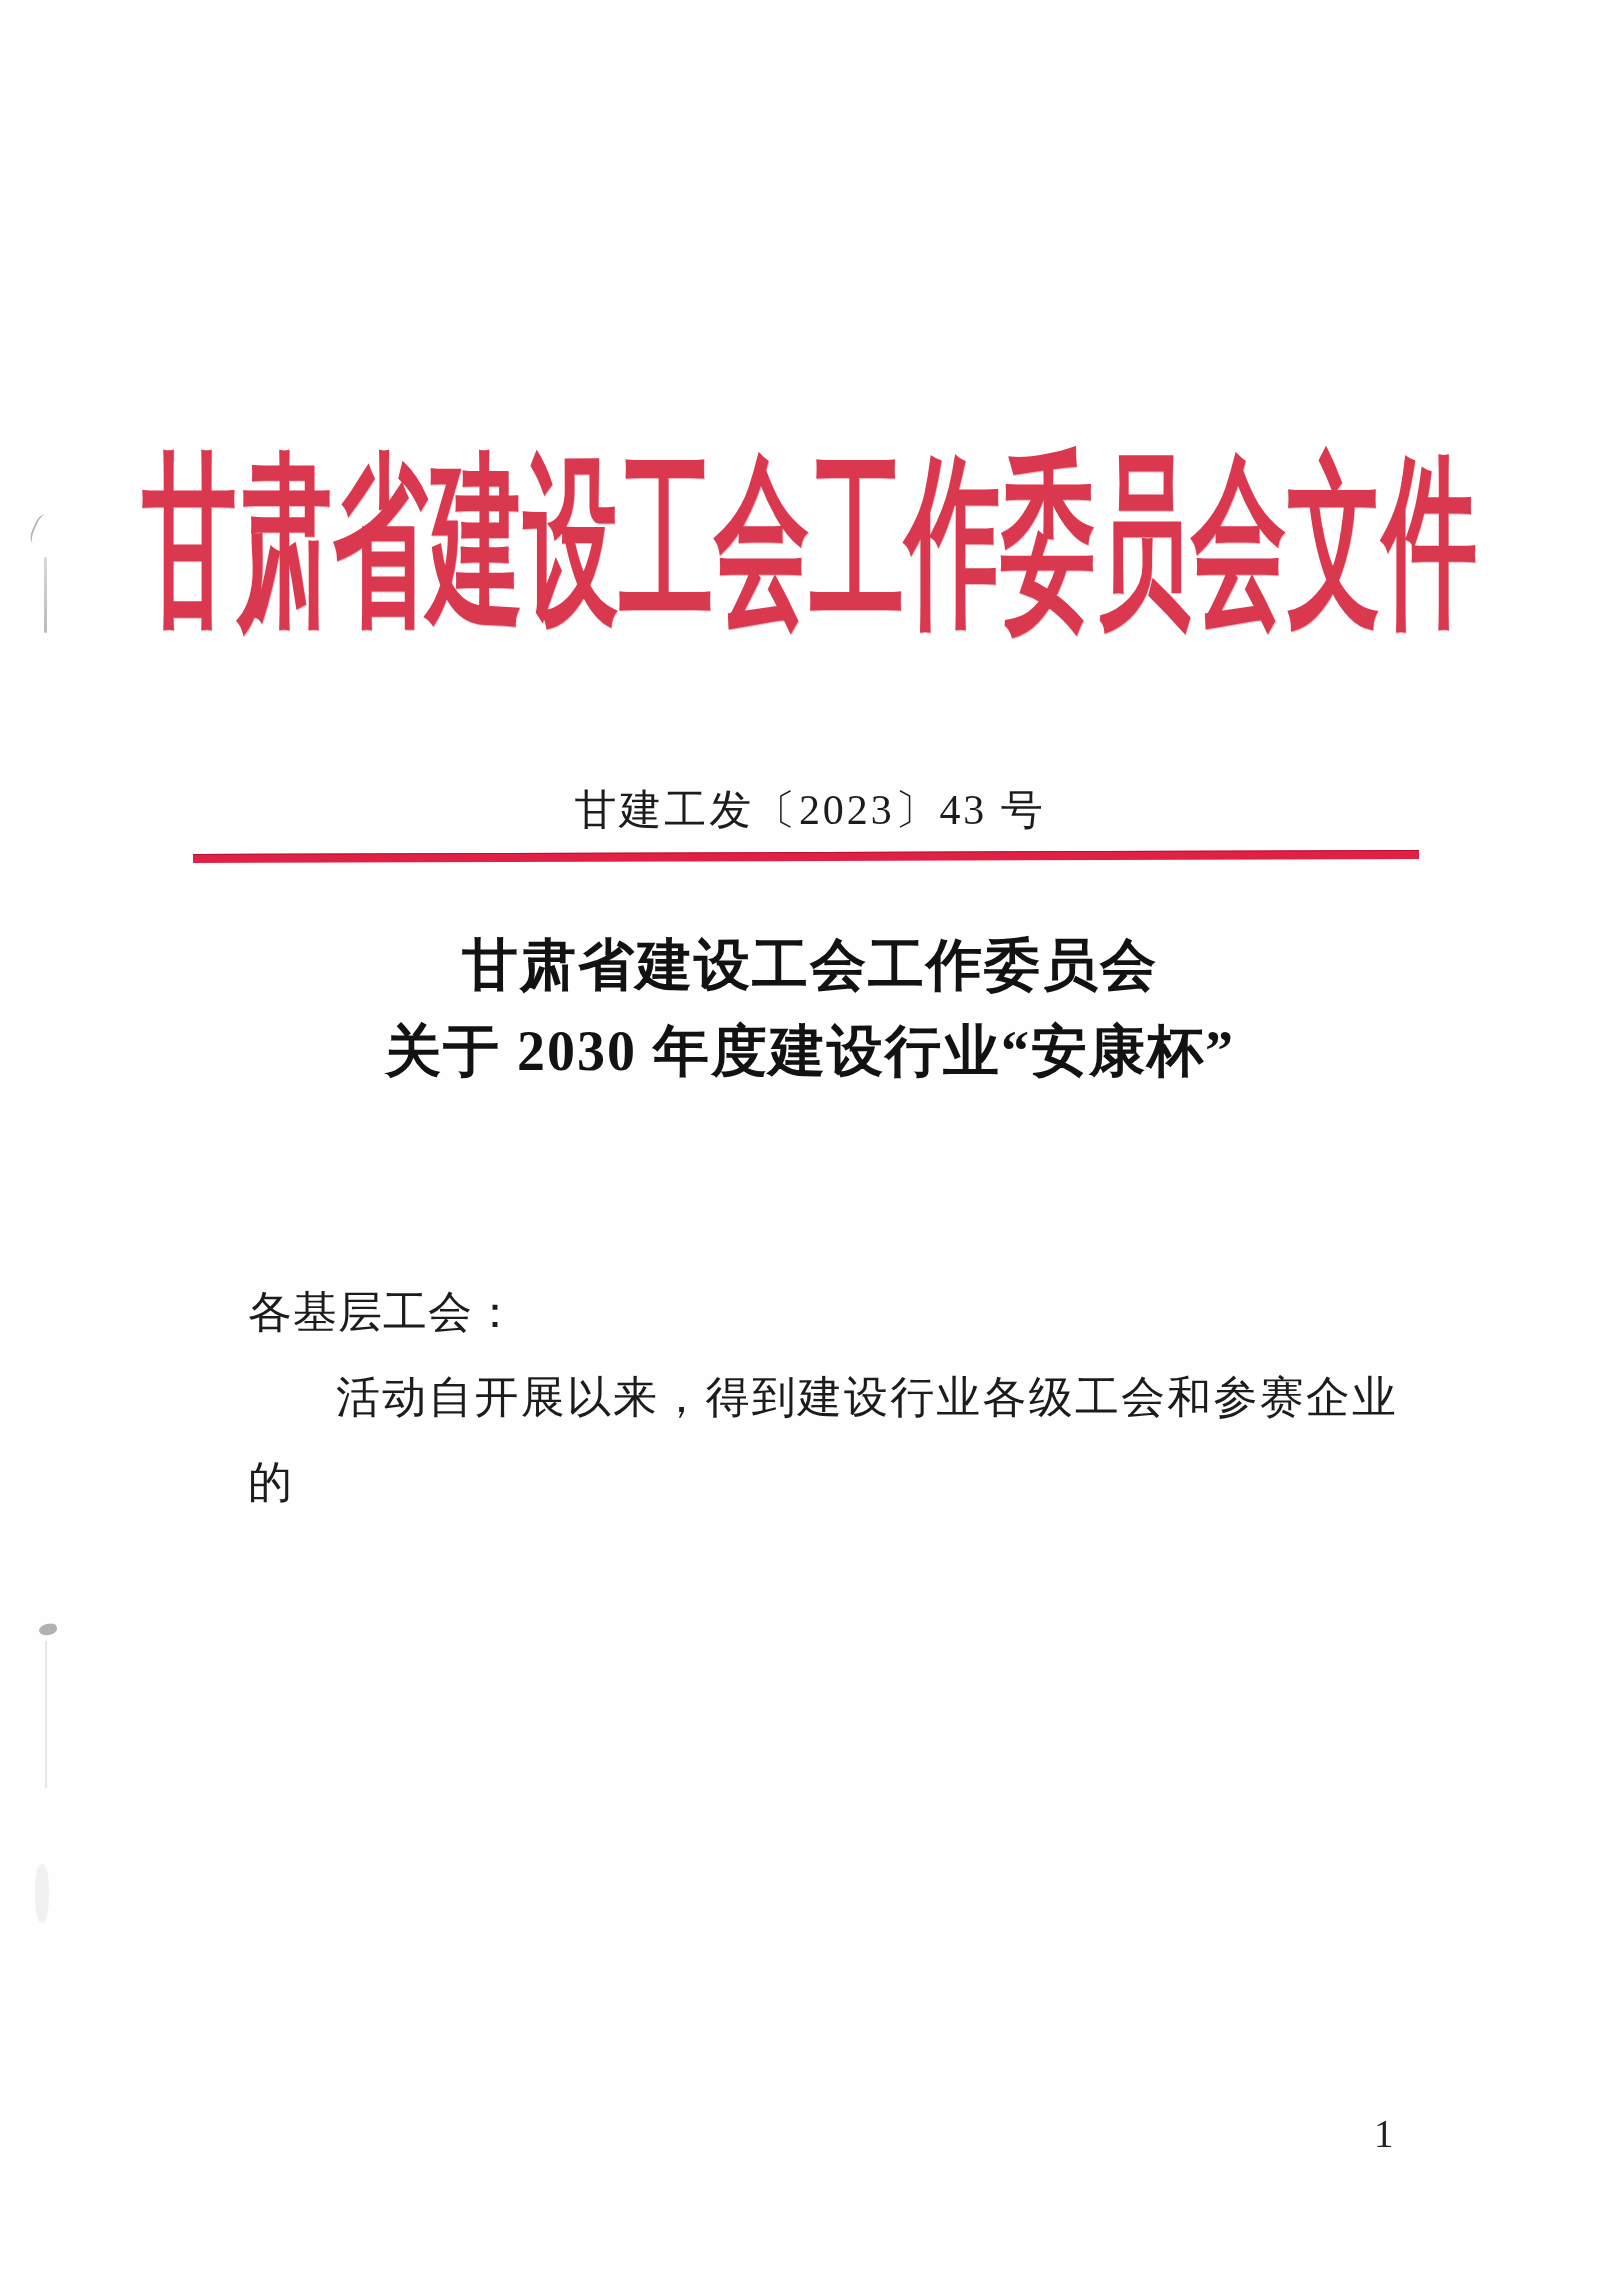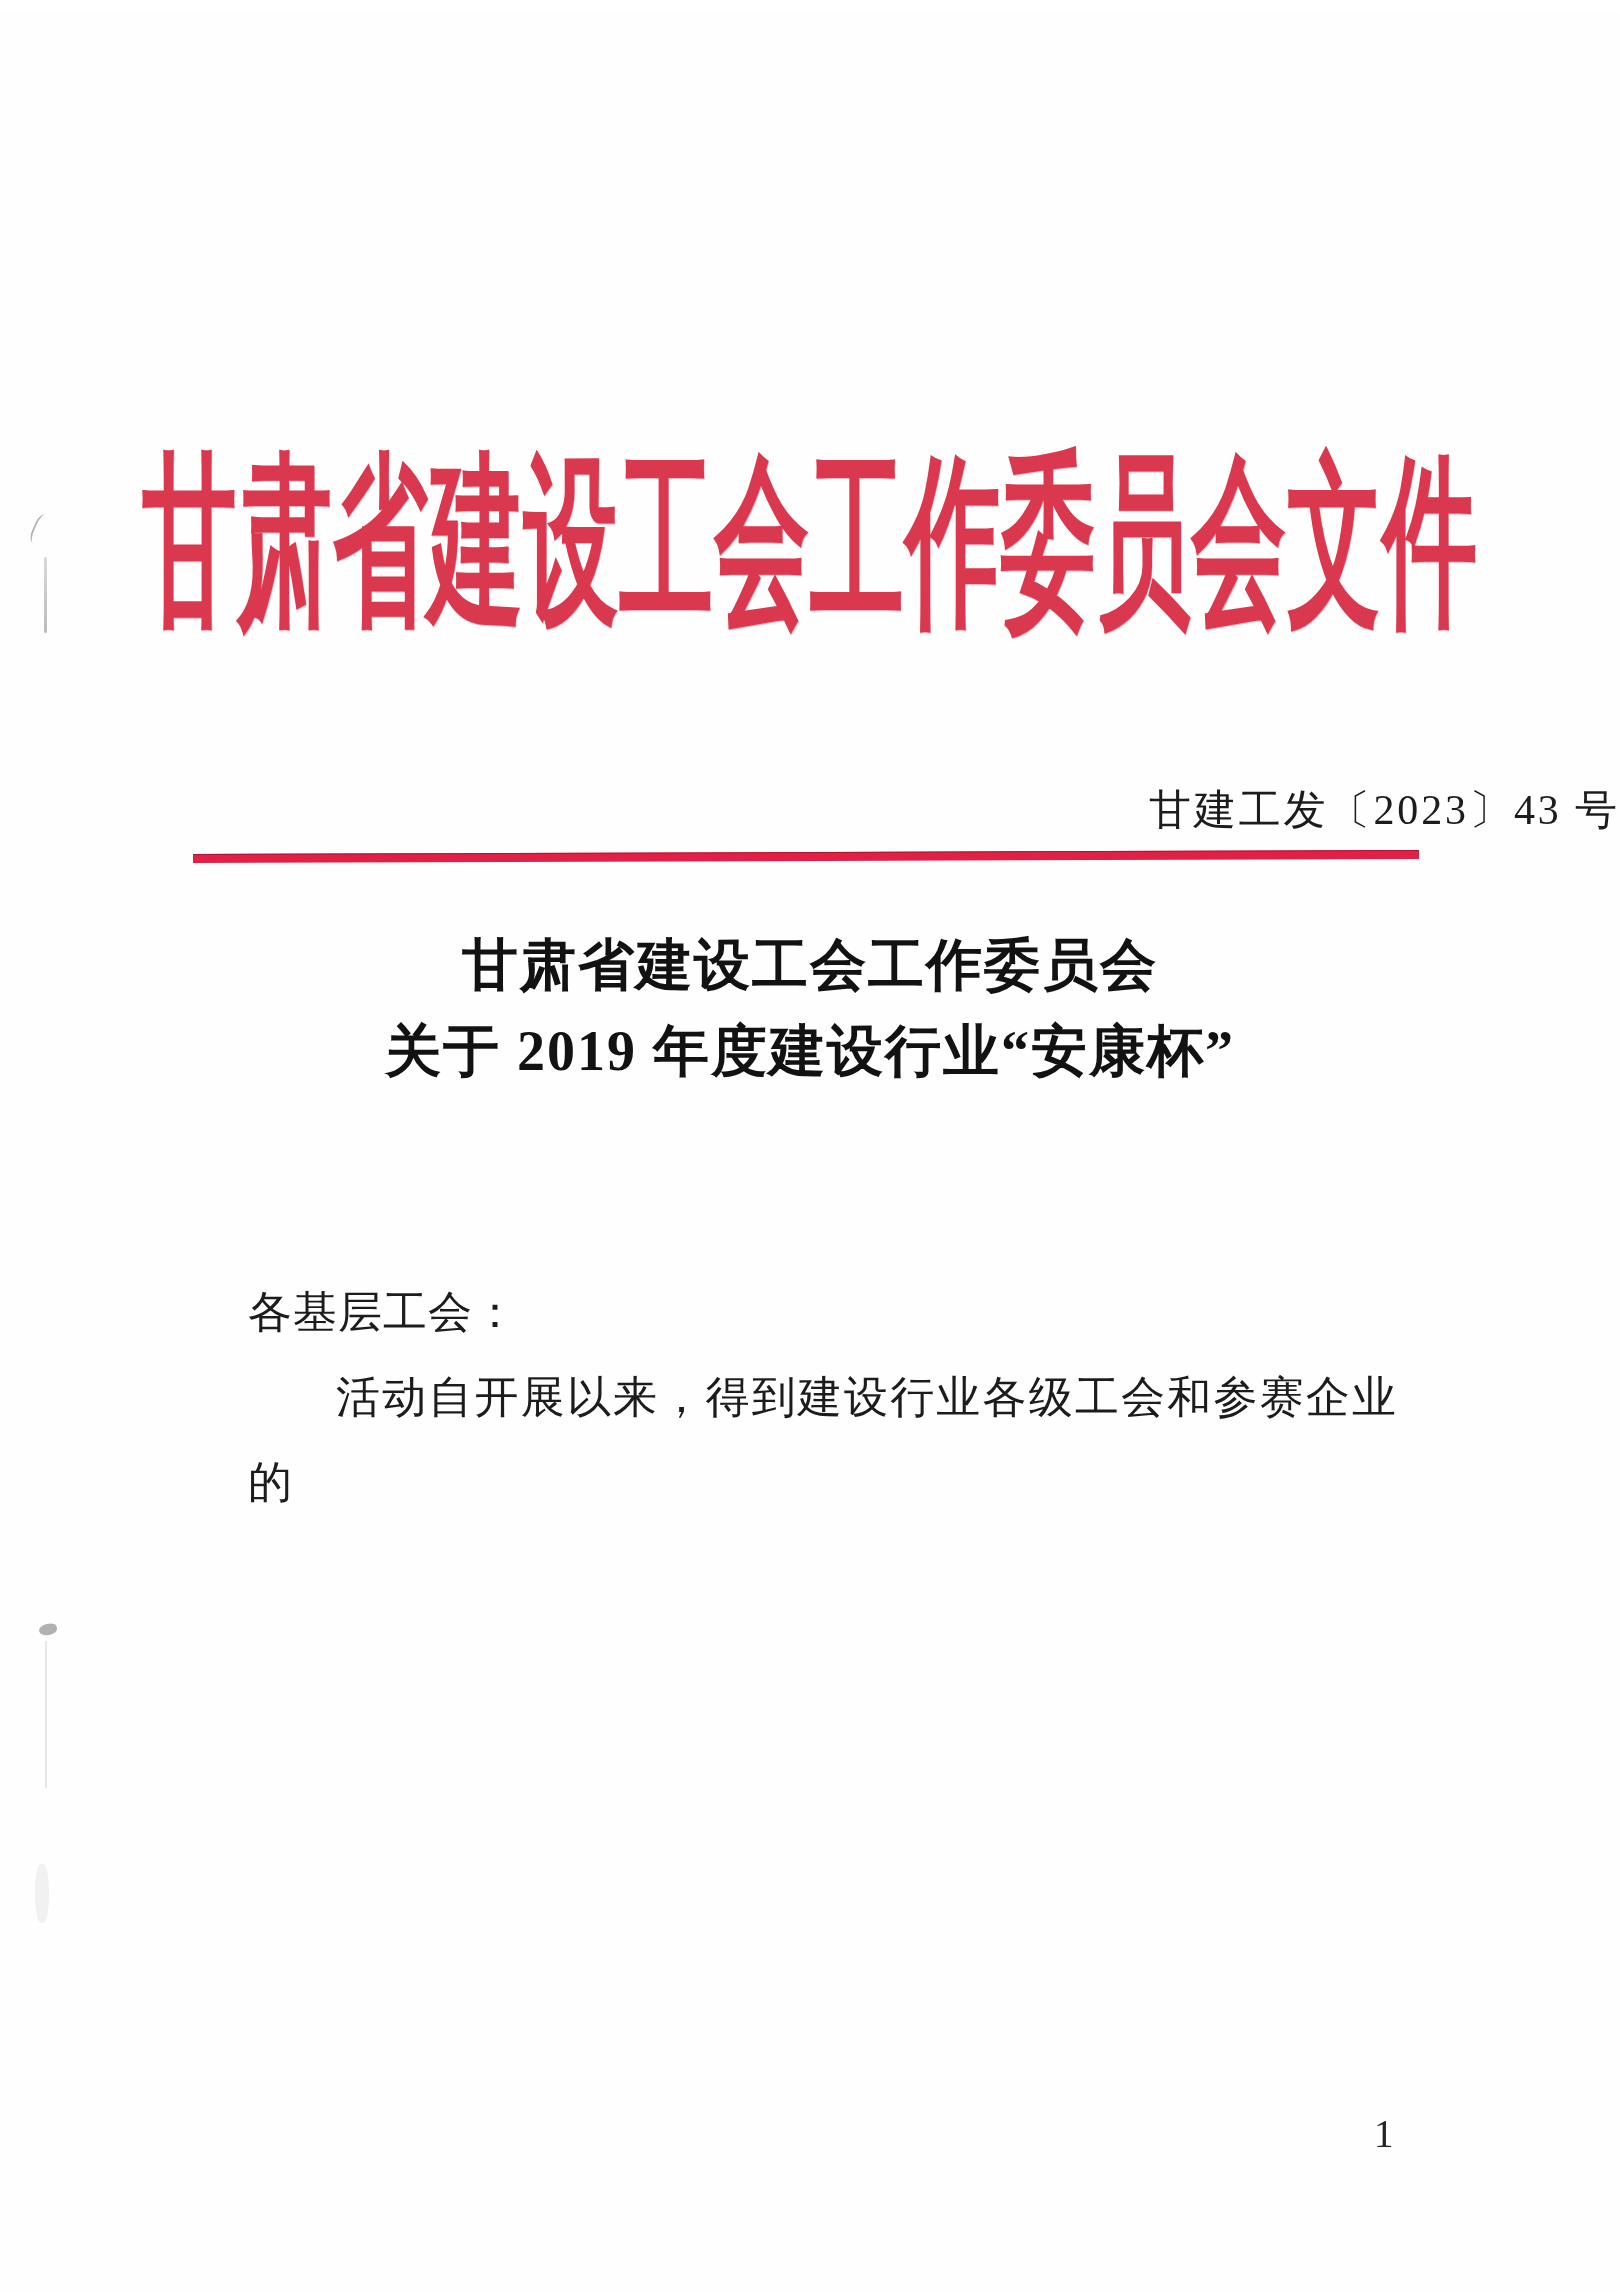--- a/index.html
+++ b/index.html
@@ -37,21 +37,21 @@
     letter-spacing: 2px;
     text-shadow: 1px 1px 0 rgba(217, 56, 78, 0.35);
   }
 
   
   .doc-number {
     position: absolute;
     top: 770px;
     left: 0;
     width: 100%;
-    text-align: right;
+    text-align: center;
     font-size: 42px;
     letter-spacing: 2.9px;
     color: var(--text-black);
   }
 
   
   .red-rule {
     position: absolute;
     top: 840px;
     left: 193px;
@@ -140,21 +140,21 @@
   <div class="artifact artifact-5"></div>
 
   <div class="banner">甘肃省建设工会工作委员会文件</div>
 
   <div class="doc-number">甘建工发〔2023〕43 号</div>
 
   <div class="red-rule"></div>
 
   <div class="title-block">
     <div>甘肃省建设工会工作委员会</div>
-    <div>关于 2019 年度建设行业“安康杯”</div>
+    <div>关于 2030 年度建设行业“安康杯”</div>
   </div>
 
   <div class="body-block">
     <p class="salutation">各基层工会：</p>
     <p class="para">活动自开展以来，得到建设行业各级工会和参赛企业的</p>
   </div>
 
   <div class="page-number">1</div>
 
 </div>

